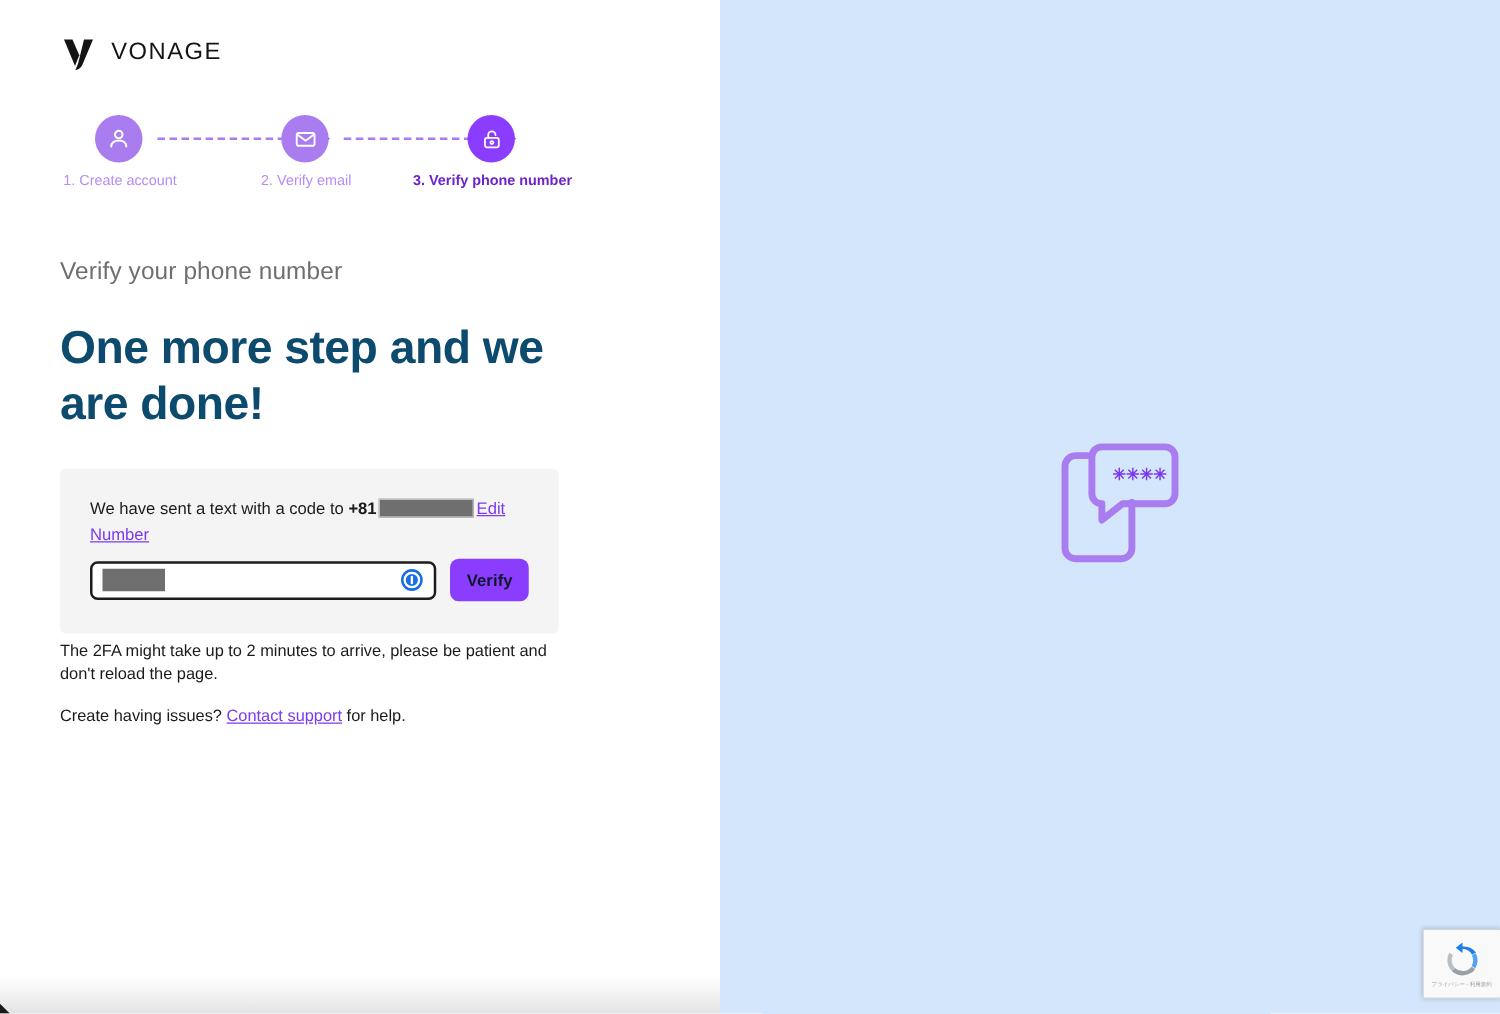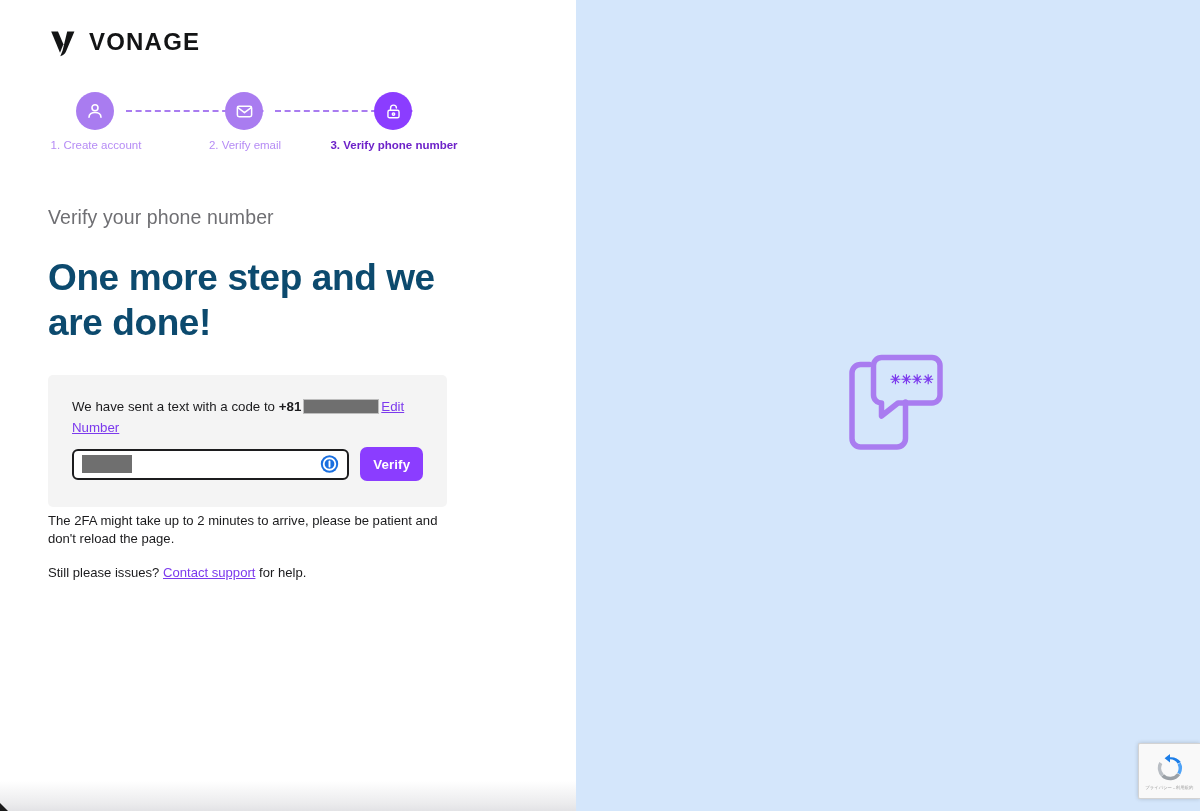--- a/index.html
+++ b/index.html
@@ -28,22 +28,22 @@
   
   .logo-row {
     display: flex;
     align-items: center;
     gap: 11px;
     height: 44px;
     margin-top: 2px;
   }
   .logo-mark { width: 30px; height: 30px; display: block; }
   .logo-word {
-    font-size: 24px;
-    font-weight: bold;
+    font-size: 19px;
+    font-weight: normal;
     letter-spacing: 1.2px;
     color: #131415;
   }
 
   
   .stepper {
     position: relative;
     margin-top: 28px;
     height: 72px;
     width: 420px;
@@ -171,21 +171,21 @@
     position: absolute;
     right: 8px;
     top: 50%;
     transform: translateY(-50%);
     width: 19px; height: 19px;
   }
   .verify-btn {
     width: 64px;
     height: 34px;
     background: #8b3dff;
-    color: #ffffff;
+    color: #0f172a;
     border: none;
     border-radius: 7px;
     font-size: 13.3px;
     font-weight: bold;
     font-family: "Liberation Sans", sans-serif;
     cursor: pointer;
     letter-spacing: 0.1px;
   }
 
   
@@ -336,21 +336,21 @@
                 <rect x="10.8" y="7.6" width="2.4" height="8.8" rx="1.1" fill="#ffffff"></rect>
               </svg>
             </span>
           </div>
           <button class="verify-btn">Verify</button>
         </div>
       </div>
 
       <div class="note">The 2FA might take up to 2 minutes to arrive, please be patient and don't reload the page.</div>
       <div class="note note-2">
-        <span>Still please issues? </span><a class="link">Contact support</a><span> for help.</span>
+        <span>Create having issues? </span><a class="link">Contact support</a><span> for help.</span>
       </div>
 
     </div>
     <div class="panel-shade"></div>
     <div class="corner-mark"></div>
   </div>
 
   <div class="right-panel">
 
     <span class="illustration">

